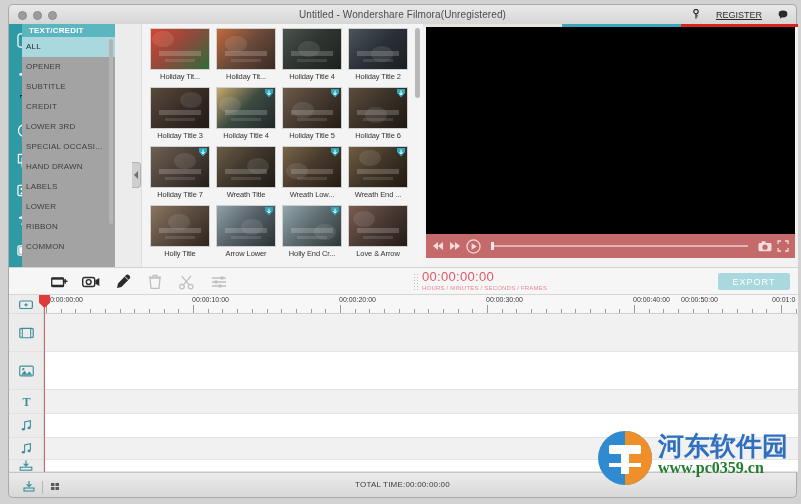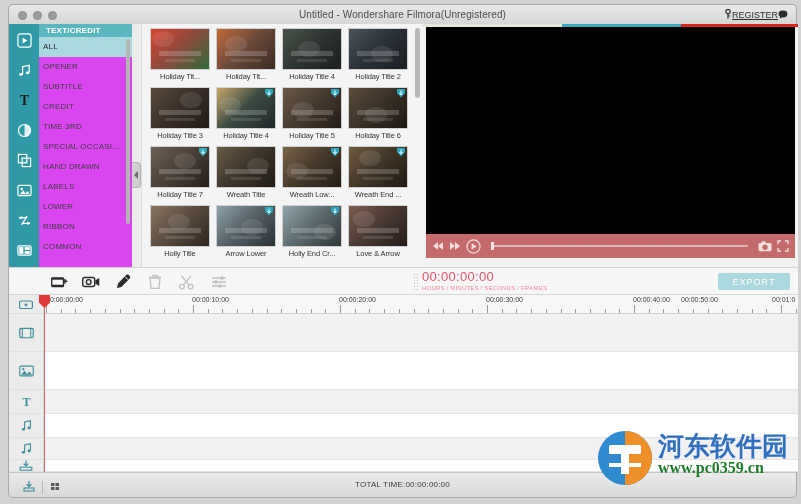--- a/index.html
+++ b/index.html
@@ -26,21 +26,21 @@
   }
   .traffic { position: absolute; left: 9px; top: 6px; display: flex; gap: 6px; }
   .tl { width: 9px; height: 9px; border-radius: 50%; background: #9c9c9c; border: 1px solid #8a8a8a; }
   .win-title {
     position: absolute; left: 0; top: 4px; width: 100%;
     text-align: center; font-size: 10px; color: #4c4c4c;
     letter-spacing: .1px;
   }
   .reg-zone {
     position: absolute; right: 8px; top: 4px;
-    display: flex; align-items: center; gap: 0;
+    display: flex; align-items: center; gap: 16px;
     font-size: 9px; color: #333;
   }
   .reg-link { text-decoration: underline; color: #2c2c2c; font-size: 9px; }
   .key-ico, .bub-ico { display: inline-block; }
 
   
   .main {
     position: absolute; left: 8px; top: 24px;
     width: 789px; height: 448px;
     background: #ececec;
@@ -59,23 +59,23 @@
   .rail-item {
     width: 22px; height: 20px;
     display: flex; align-items: center; justify-content: center;
     color: #ffffff;
   }
   .rail-item.sel { color: #1b1b1b; }
   .rail-item svg { display: block; }
 
   
   .cats {
-    position: absolute; left: 30px; top: 0;
+    position: absolute; left: 13px; top: 0;
     width: 93px; height: 243px;
-    background: #d946ef;
+    background: #a3a3a3;
     overflow: hidden;
   }
   .cat-head {
     height: 13px; background: #5bb6c0;
     color: #fff; font-size: 8px; font-weight: bold;
     padding-left: 7px; line-height: 13px; letter-spacing: .2px;
   }
   .cat-item {
     height: 20px; line-height: 20px;
     padding-left: 4px; font-size: 8px; color: #3d3d3d;
@@ -337,21 +337,21 @@
       </div>
     </div>
 
     <div class="cats">
       <div class="cat-head">TEXT/CREDIT</div>
       <div id="cat-list">
           <div class="cat-item active">ALL</div>
           <div class="cat-item">OPENER</div>
           <div class="cat-item">SUBTITLE</div>
           <div class="cat-item">CREDIT</div>
-          <div class="cat-item">TIME 3RD</div>
+          <div class="cat-item">LOWER 3RD</div>
           <div class="cat-item">SPECIAL OCCASI...</div>
           <div class="cat-item">HAND DRAWN</div>
           <div class="cat-item">LABELS</div>
           <div class="cat-item">LOWER</div>
           <div class="cat-item">RIBBON</div>
           <div class="cat-item">COMMON</div>
         </div>
       <div class="cat-scroll"></div>
     </div>
     <div class="collapse-tab">

